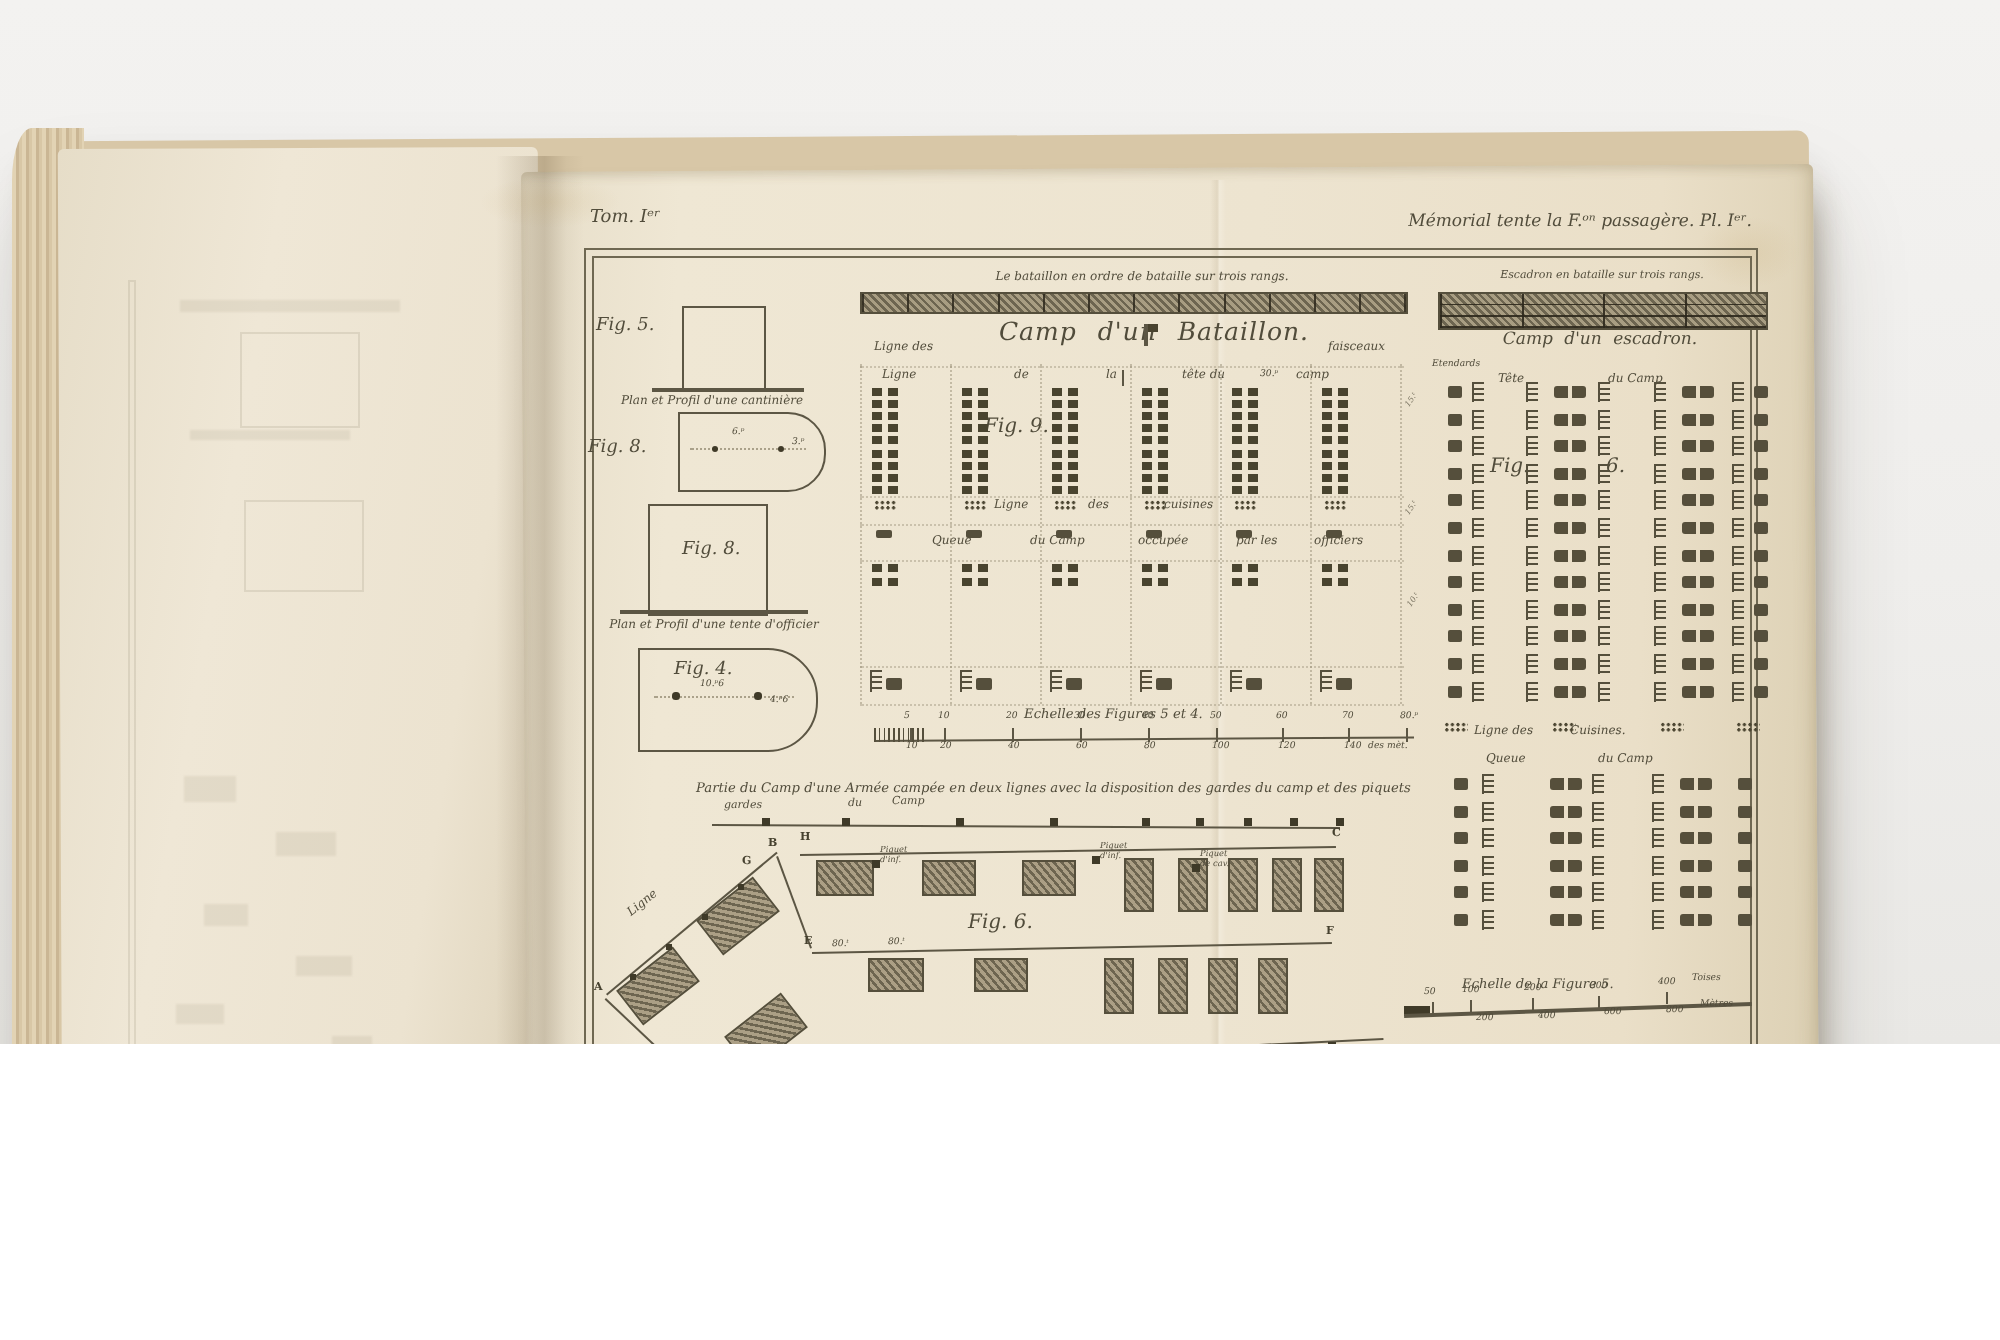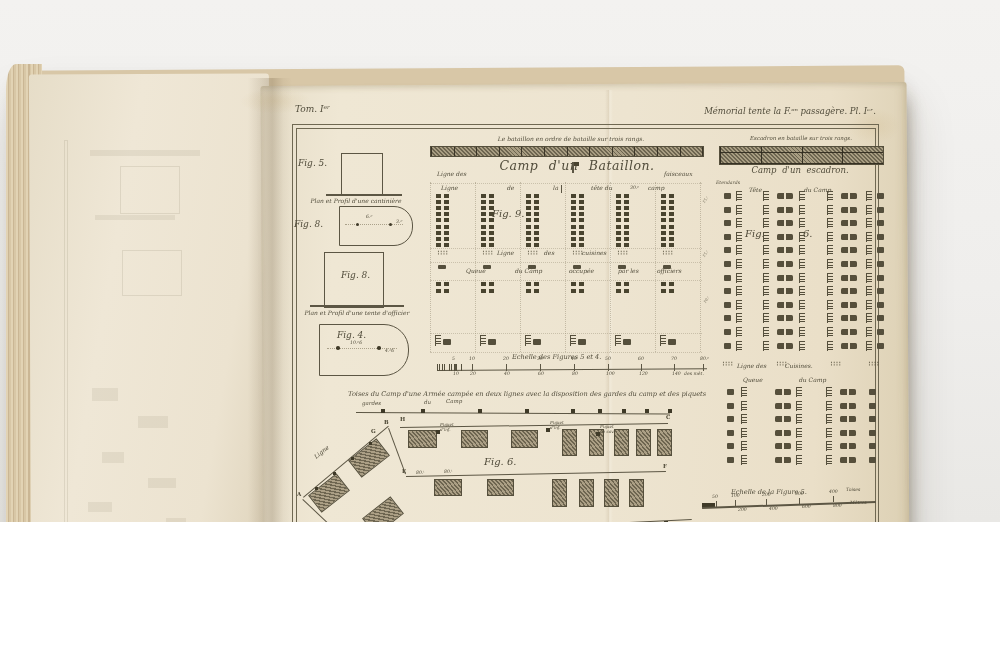--- a/index.html
+++ b/index.html
@@ -139,21 +139,21 @@
   <div class="t etxt s45" style="left:716px;top:181px;">Etendards</div>
   <div class="t etxt s6" style="left:749px;top:187px;">Tête</div>
   <div class="t etxt s6" style="left:804px;top:187px;">du Camp</div>
   <div class="t etxt s10" style="left:745px;top:229px;">Fig.</div>
   <div class="t etxt s10" style="left:803px;top:229px;">6.</div>
   <div class="t etxt s6" style="left:737px;top:363px;">Ligne des</div>
   <div class="t etxt s6" style="left:785px;top:363px;">Cuisines.</div>
   <div class="t etxt s6" style="left:743px;top:377px;">Queue</div>
   <div class="t etxt s6" style="left:799px;top:377px;">du Camp</div>
 
-  <div class="t etxt s65 ctr" style="left:348px;top:391px;width:340px;">Toises du Camp d'une Armée campée en deux lignes avec la disposition des gardes du camp et des piquets</div>
+  <div class="t etxt s65 ctr" style="left:348px;top:391px;width:340px;">Partie du Camp d'une Armée campée en deux lignes avec la disposition des gardes du camp et des piquets</div>
   <div class="t etxt s55" style="left:362px;top:401px;">gardes</div>
   <div class="t etxt s55" style="left:424px;top:400px;">du</div>
   <div class="t etxt s55" style="left:446px;top:399px;">Camp</div>
   <div class="t etxt s10" style="left:484px;top:457px;">Fig. 6.</div>
   <div class="t etxt s6" style="left:313px;top:449px;transform:rotate(-39deg);">Ligne</div>
   <div class="t etxt s65" style="left:731px;top:489px;">Echelle de la Figure 5.</div>
 
 <div class="t pair" style="left: 436px; top: 194px; width: 13px; height: 4px;"></div>
     <div class="t pair" style="left: 436px; top: 200.1px; width: 13px; height: 4px;"></div>
     <div class="t pair" style="left: 436px; top: 206.2px; width: 13px; height: 4px;"></div>

